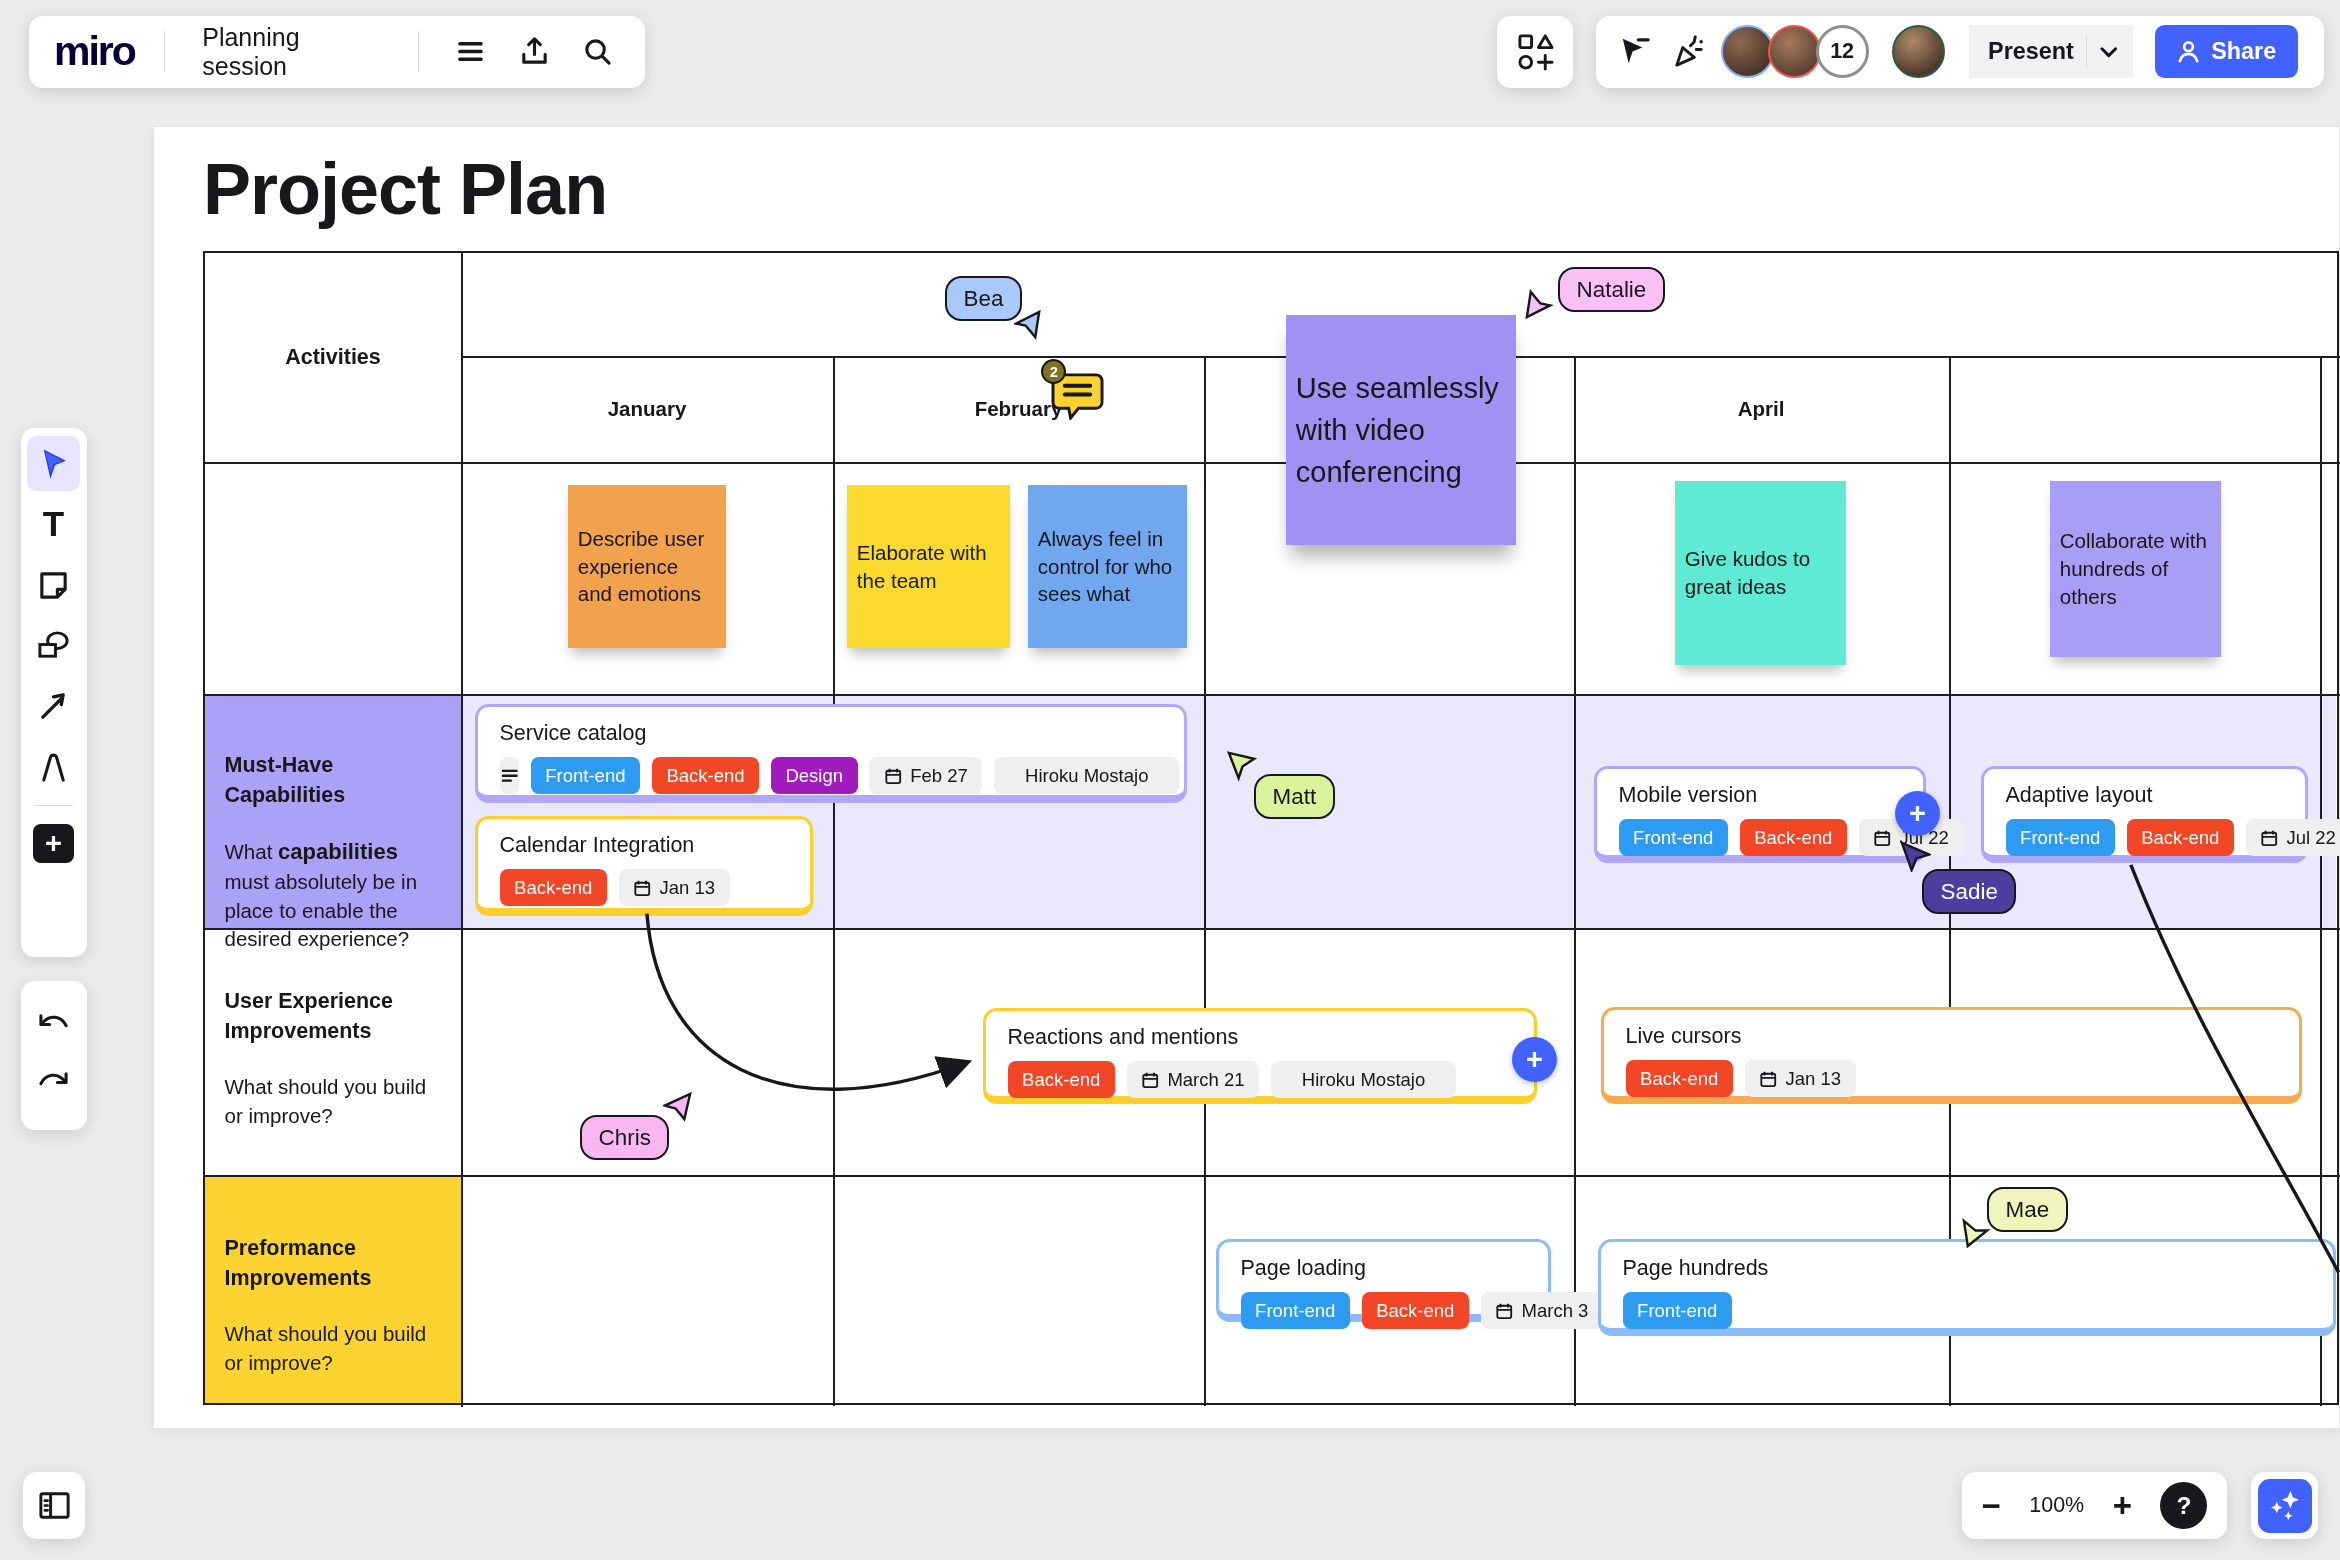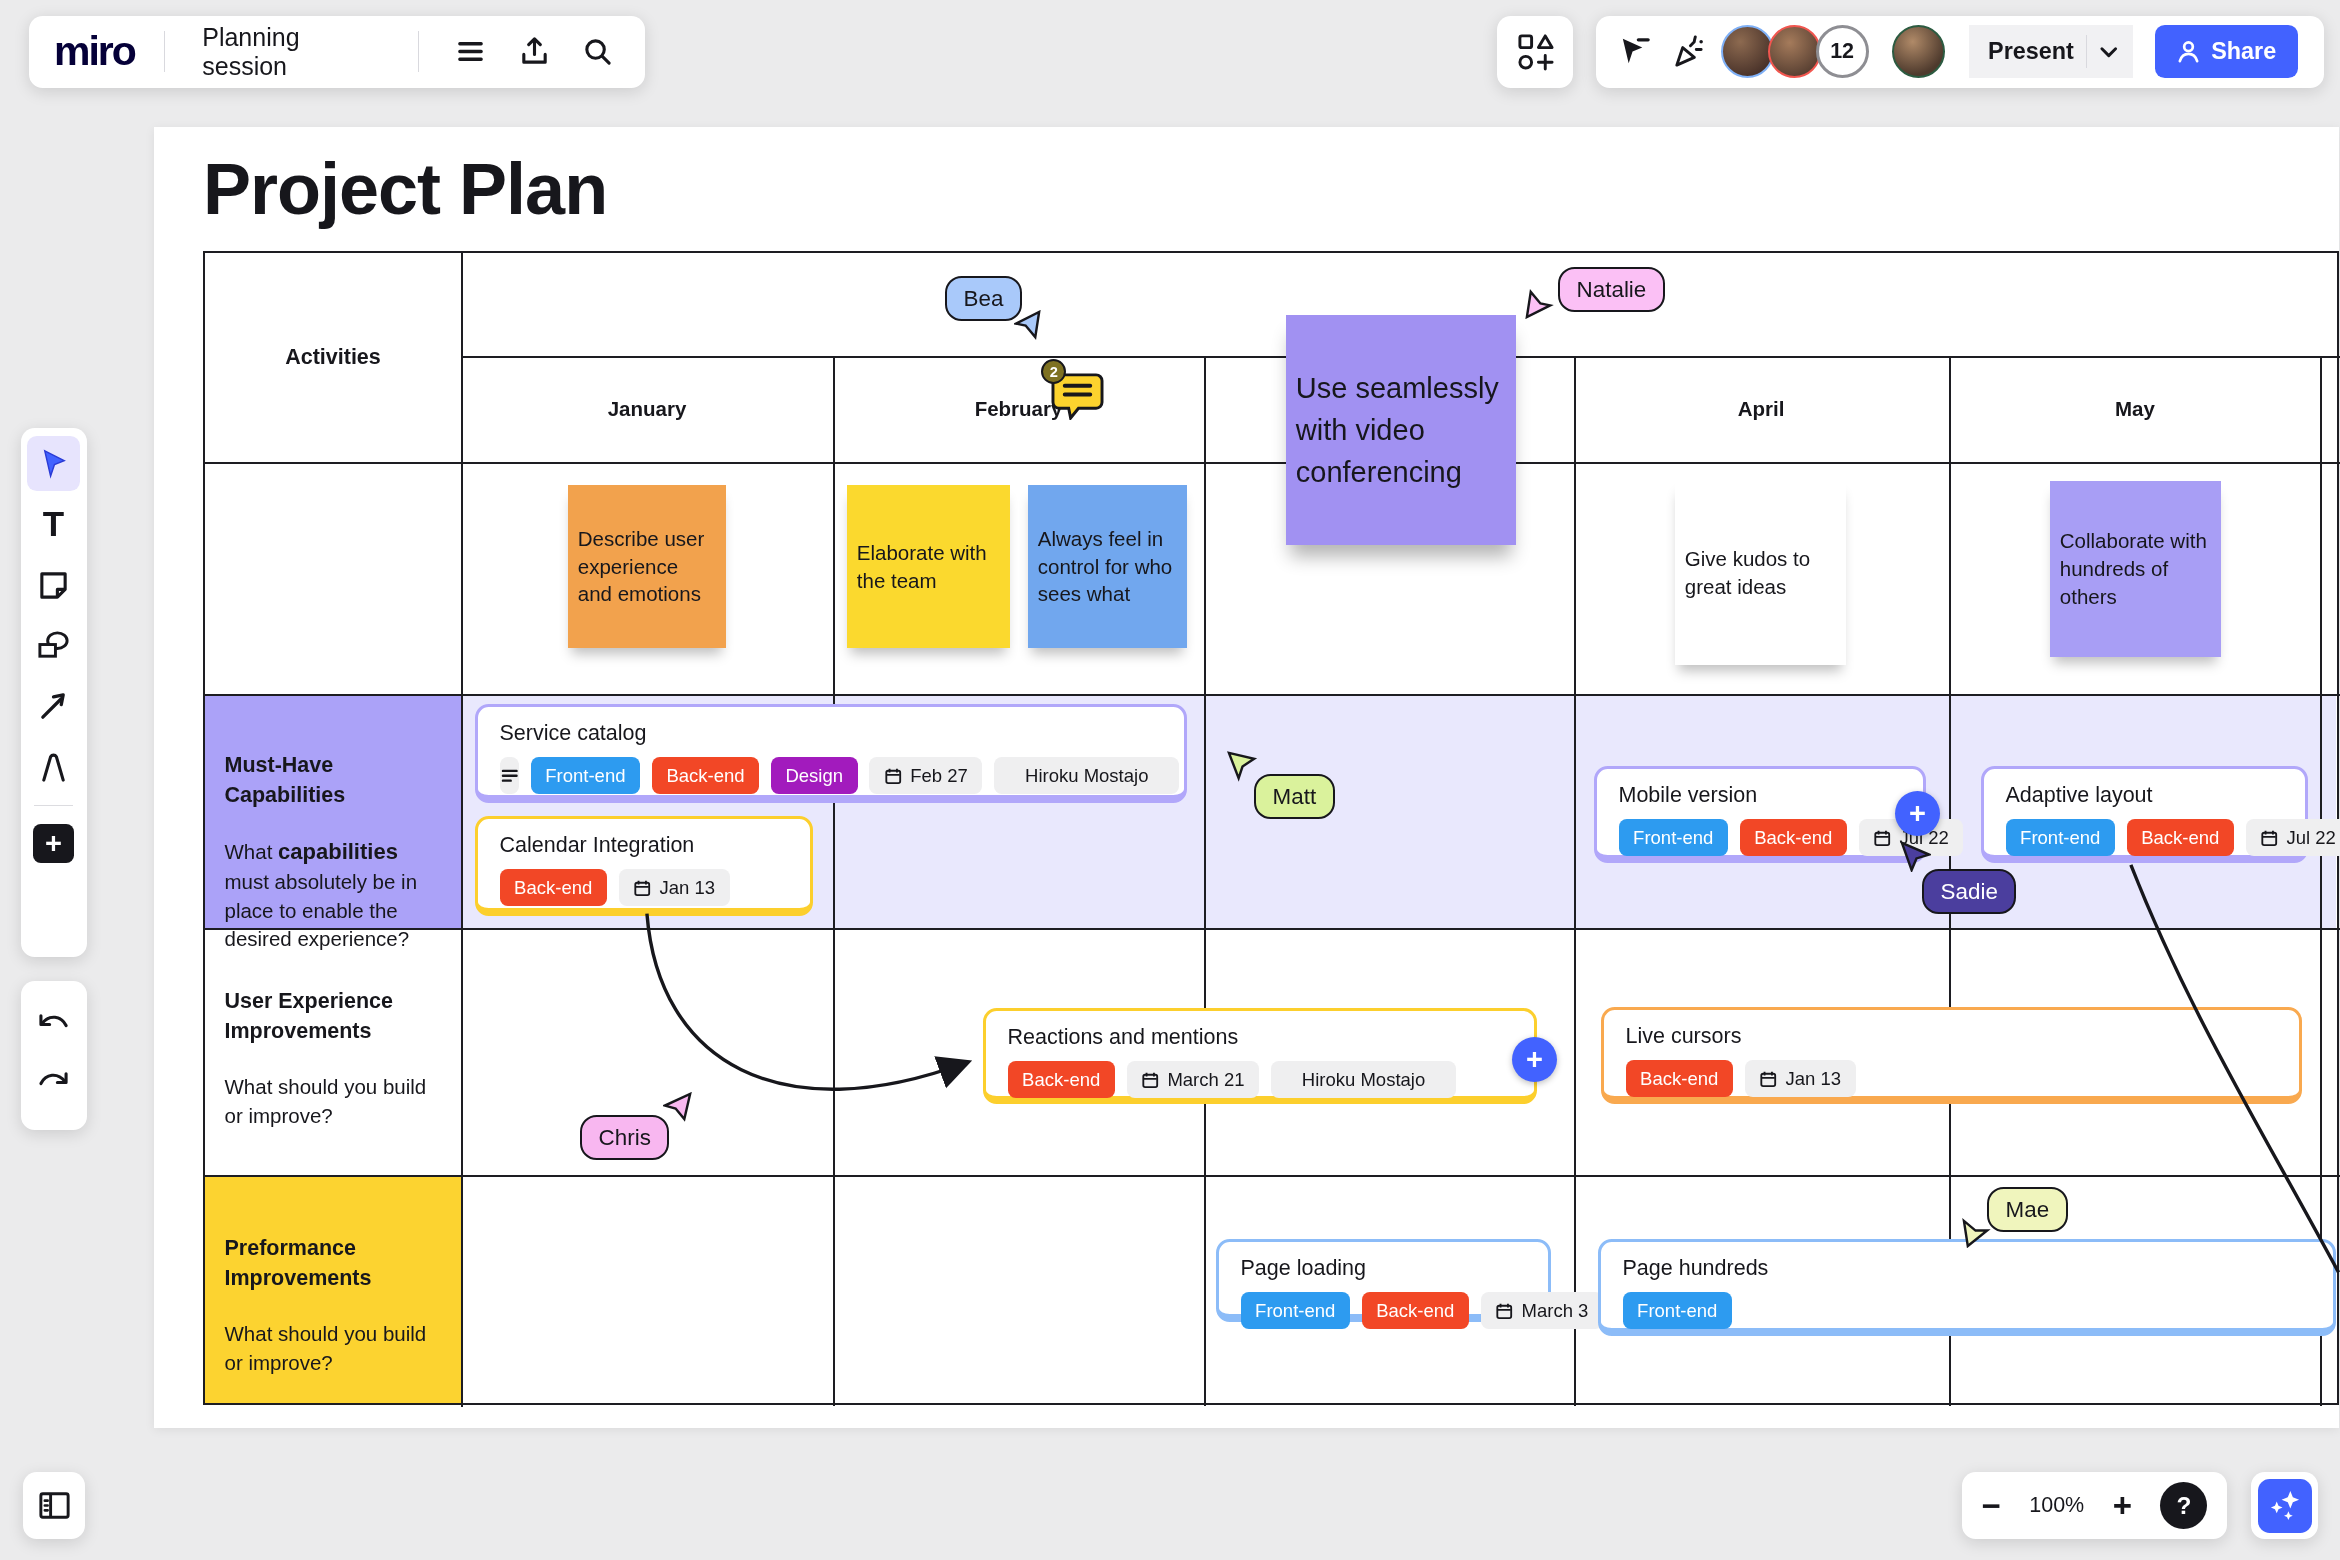--- a/index.html
+++ b/index.html
@@ -108,41 +108,40 @@
   <div class="hline" style="left:0;top:209px;width:2136px"></div>
   <div class="hline" style="left:0;top:441px;width:2136px"></div>
   <div class="hline" style="left:0;top:675px;width:2136px"></div>
   <div class="hline" style="left:0;top:922px;width:2136px"></div>
 
   <div class="act-cell">Activities</div>
   <div class="month" style="left:256px;width:372px">January</div>
   <div class="month" style="left:628px;width:371px">February</div>
   <div class="month" style="left:999px;width:371px"></div>
   <div class="month" style="left:1369px;width:374px">April</div>
-  <div class="month" style="left:1744px;width:372px">May</div>
 
   <div class="rowhdr" style="top:497px">
     <div class="t">Must-Have Capabilities</div>
     <div><span>What </span><b>capabilities</b><span> must absolutely be in place to enable the desired experience?</span></div>
   </div>
   <div class="rowhdr" style="top:733px">
     <div class="t">User Experience Improvements</div>
     <div>What should you build or improve?</div>
   </div>
   <div class="rowhdr" style="top:980px">
     <div class="t">Preformance Improvements</div>
     <div>What should you build or improve?</div>
   </div>
 </div>
 
 <div class="sticky" style="left:568px;top:485px;width:158px;height:163px;background:#f2a24d">Describe user experience and emotions</div>
 <div class="sticky" style="left:847px;top:485px;width:163px;height:163px;background:#fbd92e">Elaborate with the team</div>
 <div class="sticky" style="left:1028px;top:485px;width:159px;height:163px;background:#71a7ee">Always feel in control for who sees what</div>
 <div class="sticky" style="left:1286px;top:315px;width:230px;height:230px;background:#a191f2;font-size:29px;line-height:1.45;box-shadow:0 15.6px 17.6px -3.9px rgba(0,0,0,.3);z-index:15">Use seamlessly with video conferencing</div>
-<div class="sticky" style="left:1675px;top:481px;width:171px;height:184px;background:#ffffff">Give kudos to great ideas</div>
+<div class="sticky" style="left:1675px;top:481px;width:171px;height:184px;background:#5eead4">Give kudos to great ideas</div>
 <div class="sticky" style="left:2050px;top:481px;width:171px;height:176px;background:#a89ef5">Collaborate with hundreds of others</div>
 
 <div class="task" style="left:475px;top:704px;width:712px;height:99px;border:3.9px solid #b1a7fa;border-bottom:8.8px solid #b1a7fa">
   <div class="task-title">Service catalog</div>
   <div class="chiprow">
     <div class="chip gray icononly">
         <svg width="19.5" height="19.5" viewBox="0 0 20 20">
           <path d="M3 5h14M3 10h14M3 15h8" stroke="#17171c" stroke-width="2.4" stroke-linecap="round"></path>
         </svg>
       </div>

